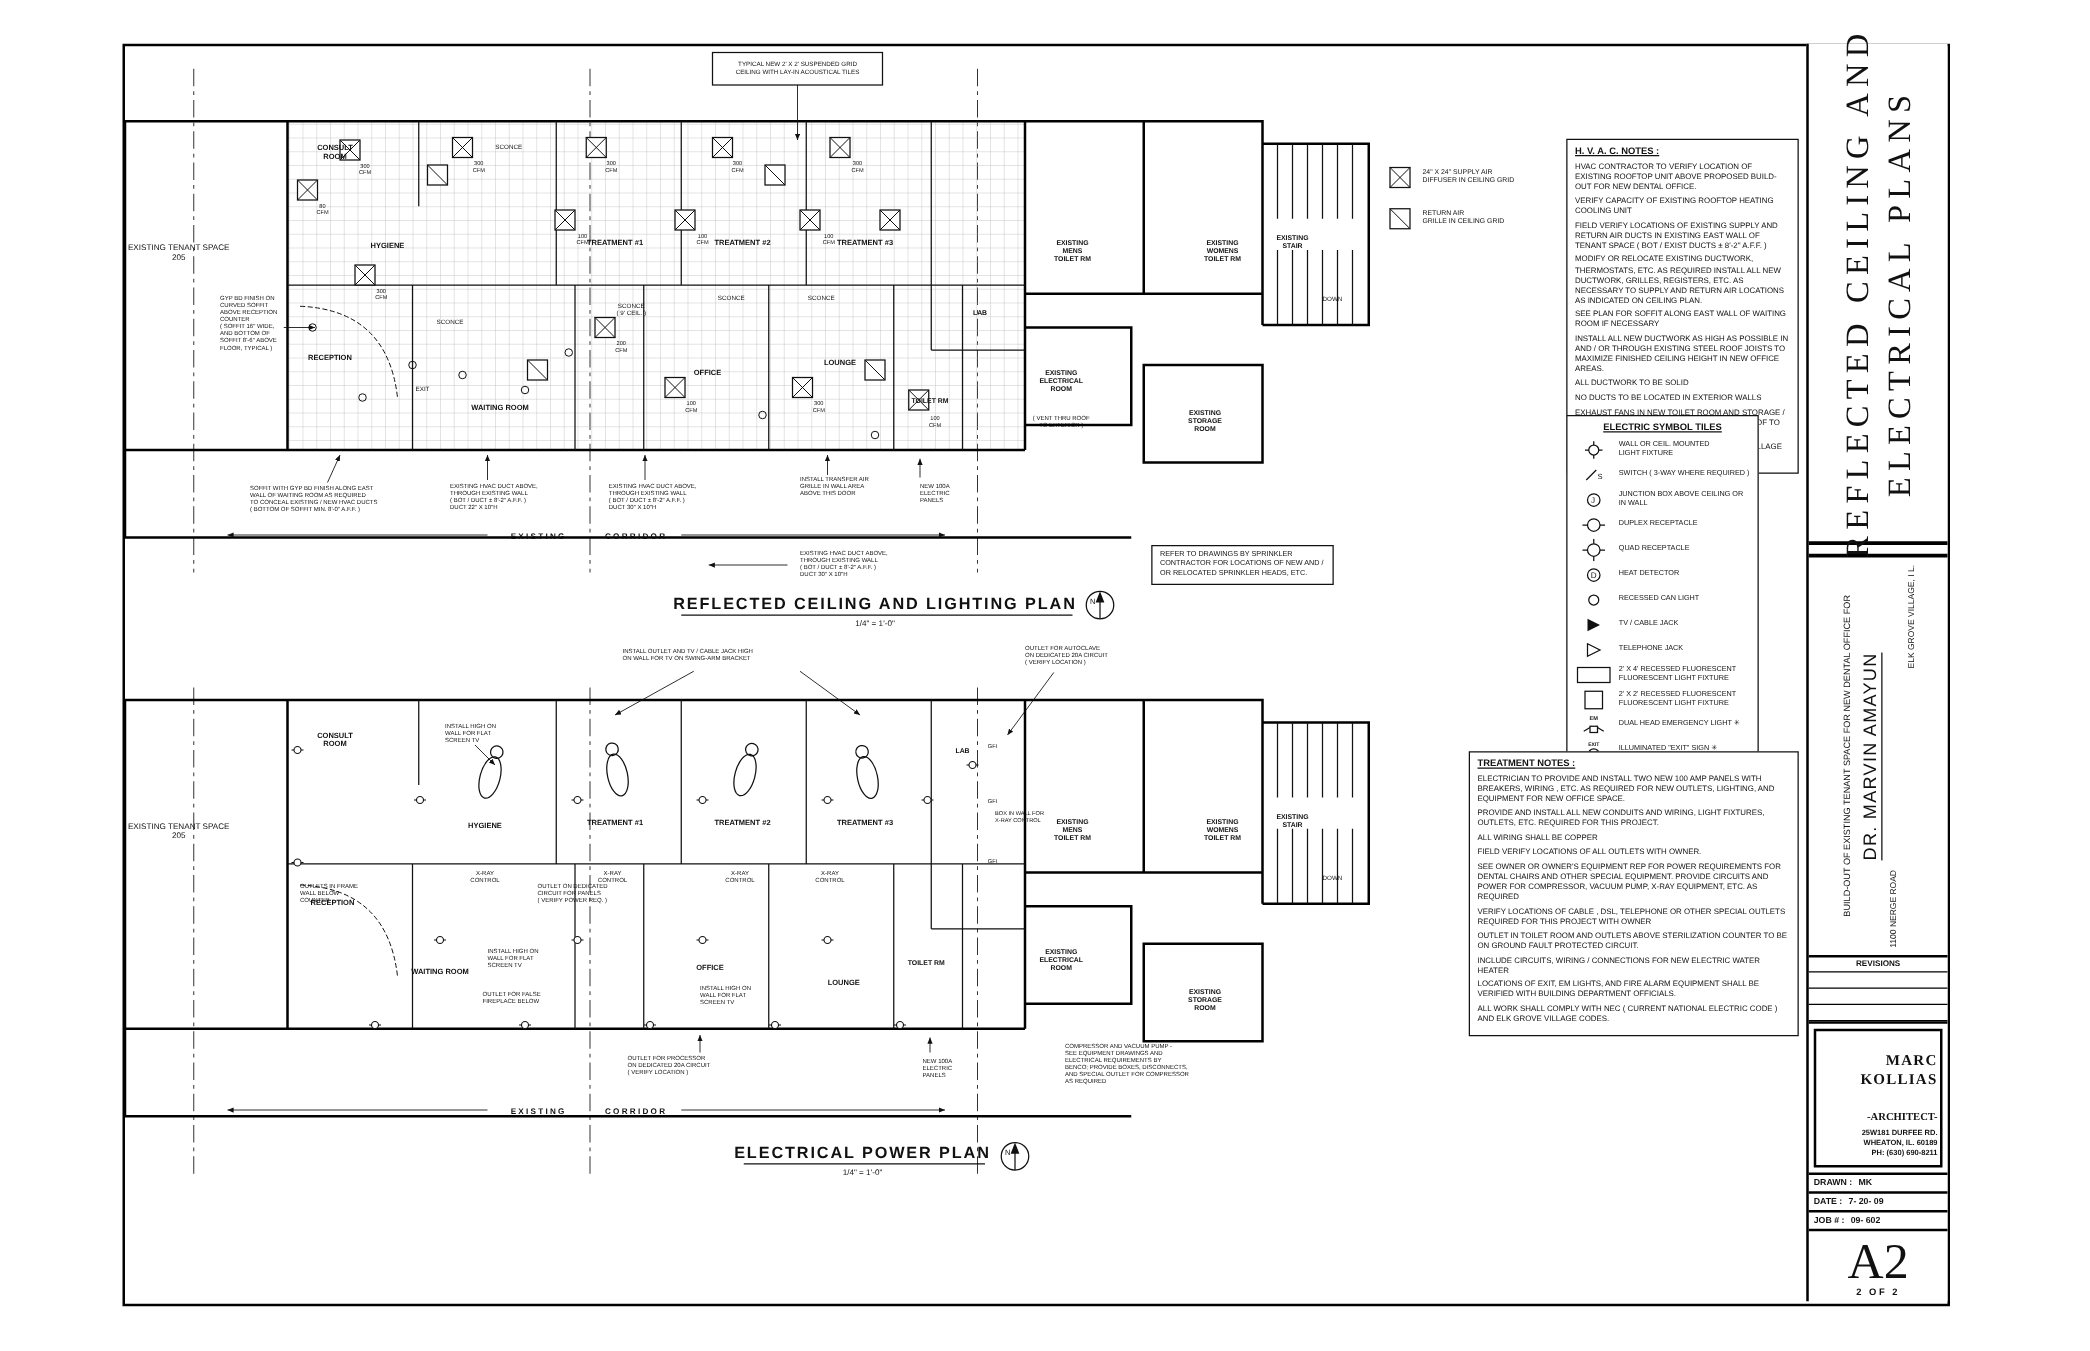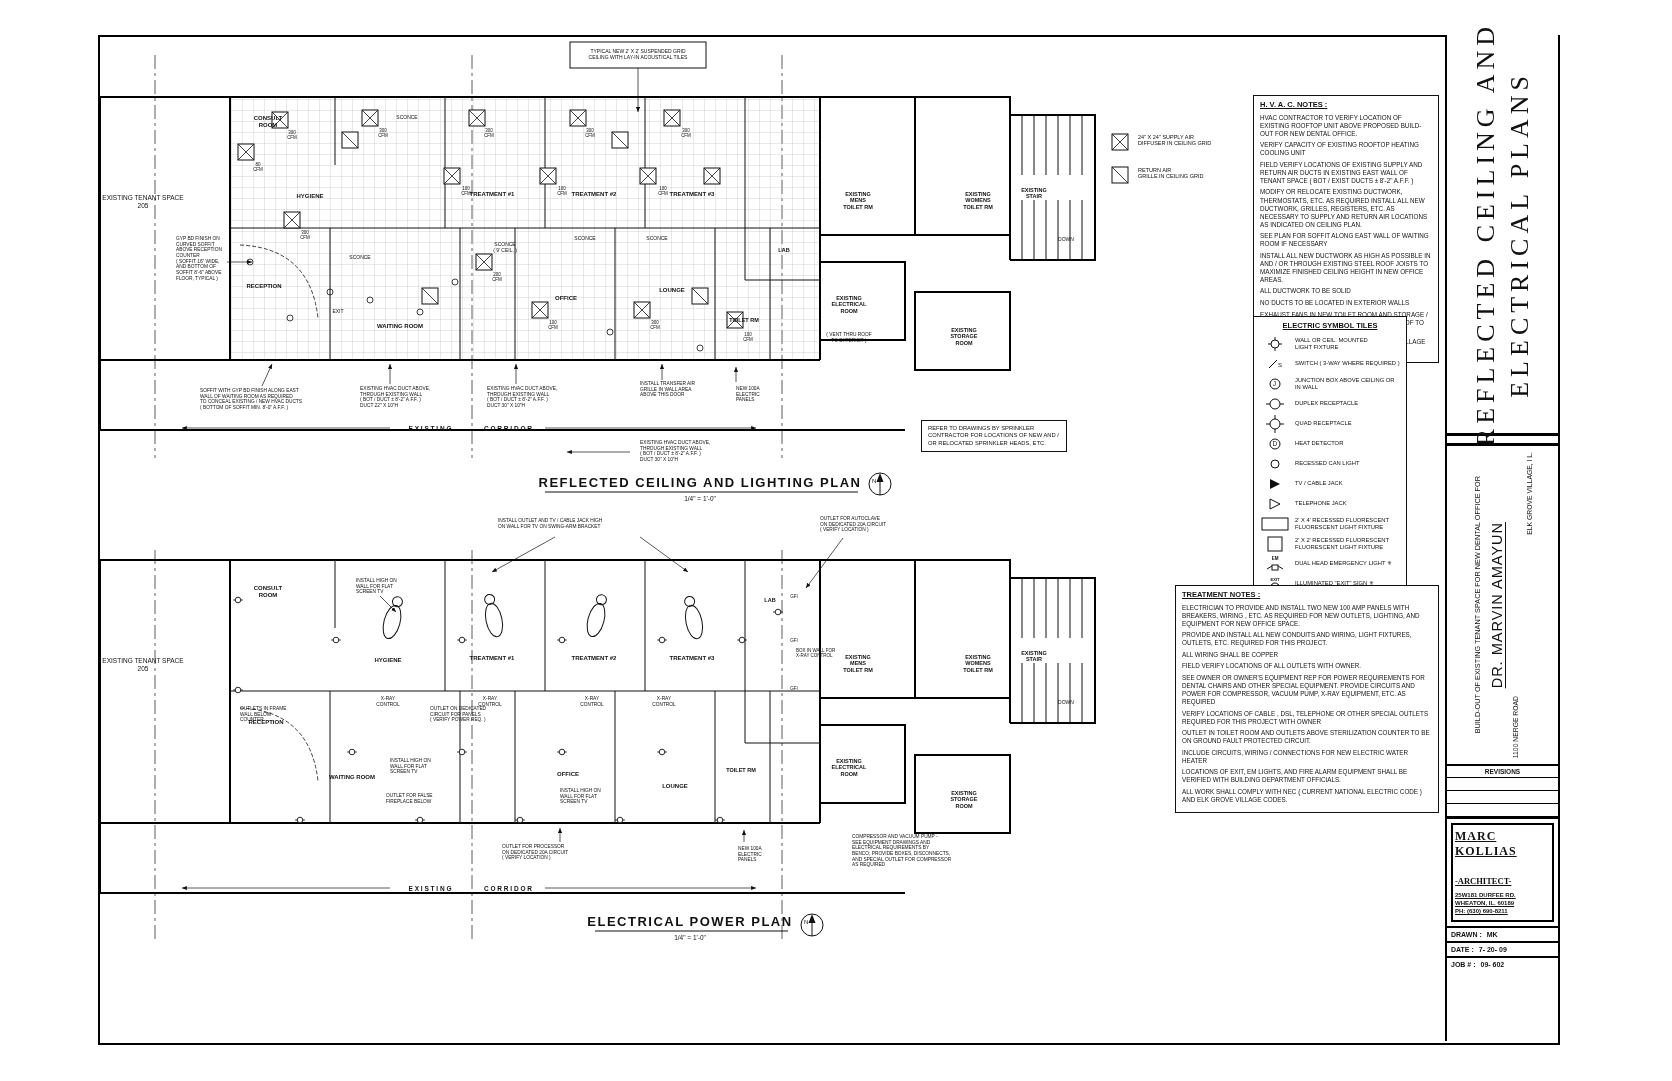--- a/index.html
+++ b/index.html
@@ -10,21 +10,21 @@
   .w2{stroke:#000;stroke-width:2;fill:none;}
   .w1{stroke:#111;stroke-width:1;fill:none;}
   .wd{stroke:#111;stroke-width:.8;fill:none;stroke-dasharray:4 2;}
   .ld{stroke:#111;stroke-width:.7;fill:none;}
   .cg{stroke:#333;stroke-width:.8;stroke-dasharray:14 4 3 4;fill:none;}
   .cl{stroke:#111;stroke-width:.8;fill:none;}
   text{fill:#111;font-family:"Liberation Sans",sans-serif;}
   .ttl{font-size:13px;letter-spacing:1.5px;font-weight:bold;}
   .scl{font-size:6.5px;}
   .cor{font-size:6.5px;font-weight:bold;}
-  .notebox{position:absolute;font-size:6.3px;line-height:1.28;}
+  .notebox{position:absolute;font-size:6.3px;line-height:1.28;margin-top:16px;}
   .boxed{border:1.2px solid #111;padding:4px 6px;background:#fff;}
   .notes-title{font-size:7.5px;font-weight:bold;text-decoration:underline;margin:0 0 4px;}
   .notebox p{margin:0 0 3.5px;white-space:pre-line;}
   .lrow{display:flex;align-items:center;gap:5px;margin:2px 0;}
   .lrow svg{flex:0 0 30px;position:static;}
   .llab{font-size:5.8px;line-height:1.2;white-space:pre-line;}
   .lfoot{font-size:5.4px;margin-top:4px;white-space:pre-line;}
   
   #strip{position:absolute;left:1445px;top:35px;width:113px;height:1006px;border-left:2px solid #000;
          display:flex;flex-direction:column;box-sizing:border-box;background:#fff;}
@@ -35,21 +35,21 @@
   .hbar{height:7px;border-bottom:3px solid #000;}
   #strip-project{height:318px;display:flex;justify-content:center;gap:7px;padding:6px 2px;box-sizing:border-box;}
   .proj-line{font-size:7.3px;align-self:center;}
   .proj-client{font-size:14.5px;align-self:center;text-decoration:underline;letter-spacing:1px;}
   .proj-street{font-size:6.8px;align-self:flex-end;}
   .proj-city{font-size:6.8px;align-self:flex-start;}
   .rev-head{border-top:2px solid #000;border-bottom:1px solid #000;font-size:6.5px;font-weight:bold;
             text-align:center;padding:2px 0;}
   .rev-row{height:12px;border-bottom:1px solid #000;}
   #strip-arch{border-top:2px solid #000;padding:4px;}
-  #arch-inner{border:2px solid #000;text-align:left;padding:4px 2px 5px;text-decoration:underline;}
+  #arch-inner{border:2px solid #000;text-align:right;padding:16px 2px 5px;}
   .arch-name{font-family:"Liberation Serif",serif;font-weight:bold;font-size:12px;letter-spacing:1px;}
   .arch-title{font-family:"Liberation Serif",serif;font-weight:bold;font-size:8.5px;margin-top:17px;}
   .arch-addr{font-size:6px;font-weight:bold;line-height:1.35;margin-top:5px;}
   .meta-row{display:flex;gap:5px;border-top:2px solid #000;font-size:7px;font-weight:bold;
             align-items:center;padding:3px 4px;}
   #strip-sheet{border-top:2px solid #000;flex:1;text-align:center;padding-top:4px;}
   .sheet-num{font-family:"Liberation Serif",serif;font-size:40px;line-height:1;}
   .sheet-of{font-size:7.5px;font-weight:bold;letter-spacing:2px;}
 </style>
 </head>
@@ -513,14 +513,18 @@
       <span>MK</span>
     </div>
     <div class="meta-row">
       <span>DATE :</span>
       <span>7- 20- 09</span>
     </div>
     <div class="meta-row">
       <span>JOB # :</span>
       <span>09- 602</span>
     </div>
+    <div id="strip-sheet">
+      <div class="sheet-num">A2</div>
+      <div class="sheet-of">2  OF  2</div>
+    </div>
   </div>
 </div>
 
 </body></html>

